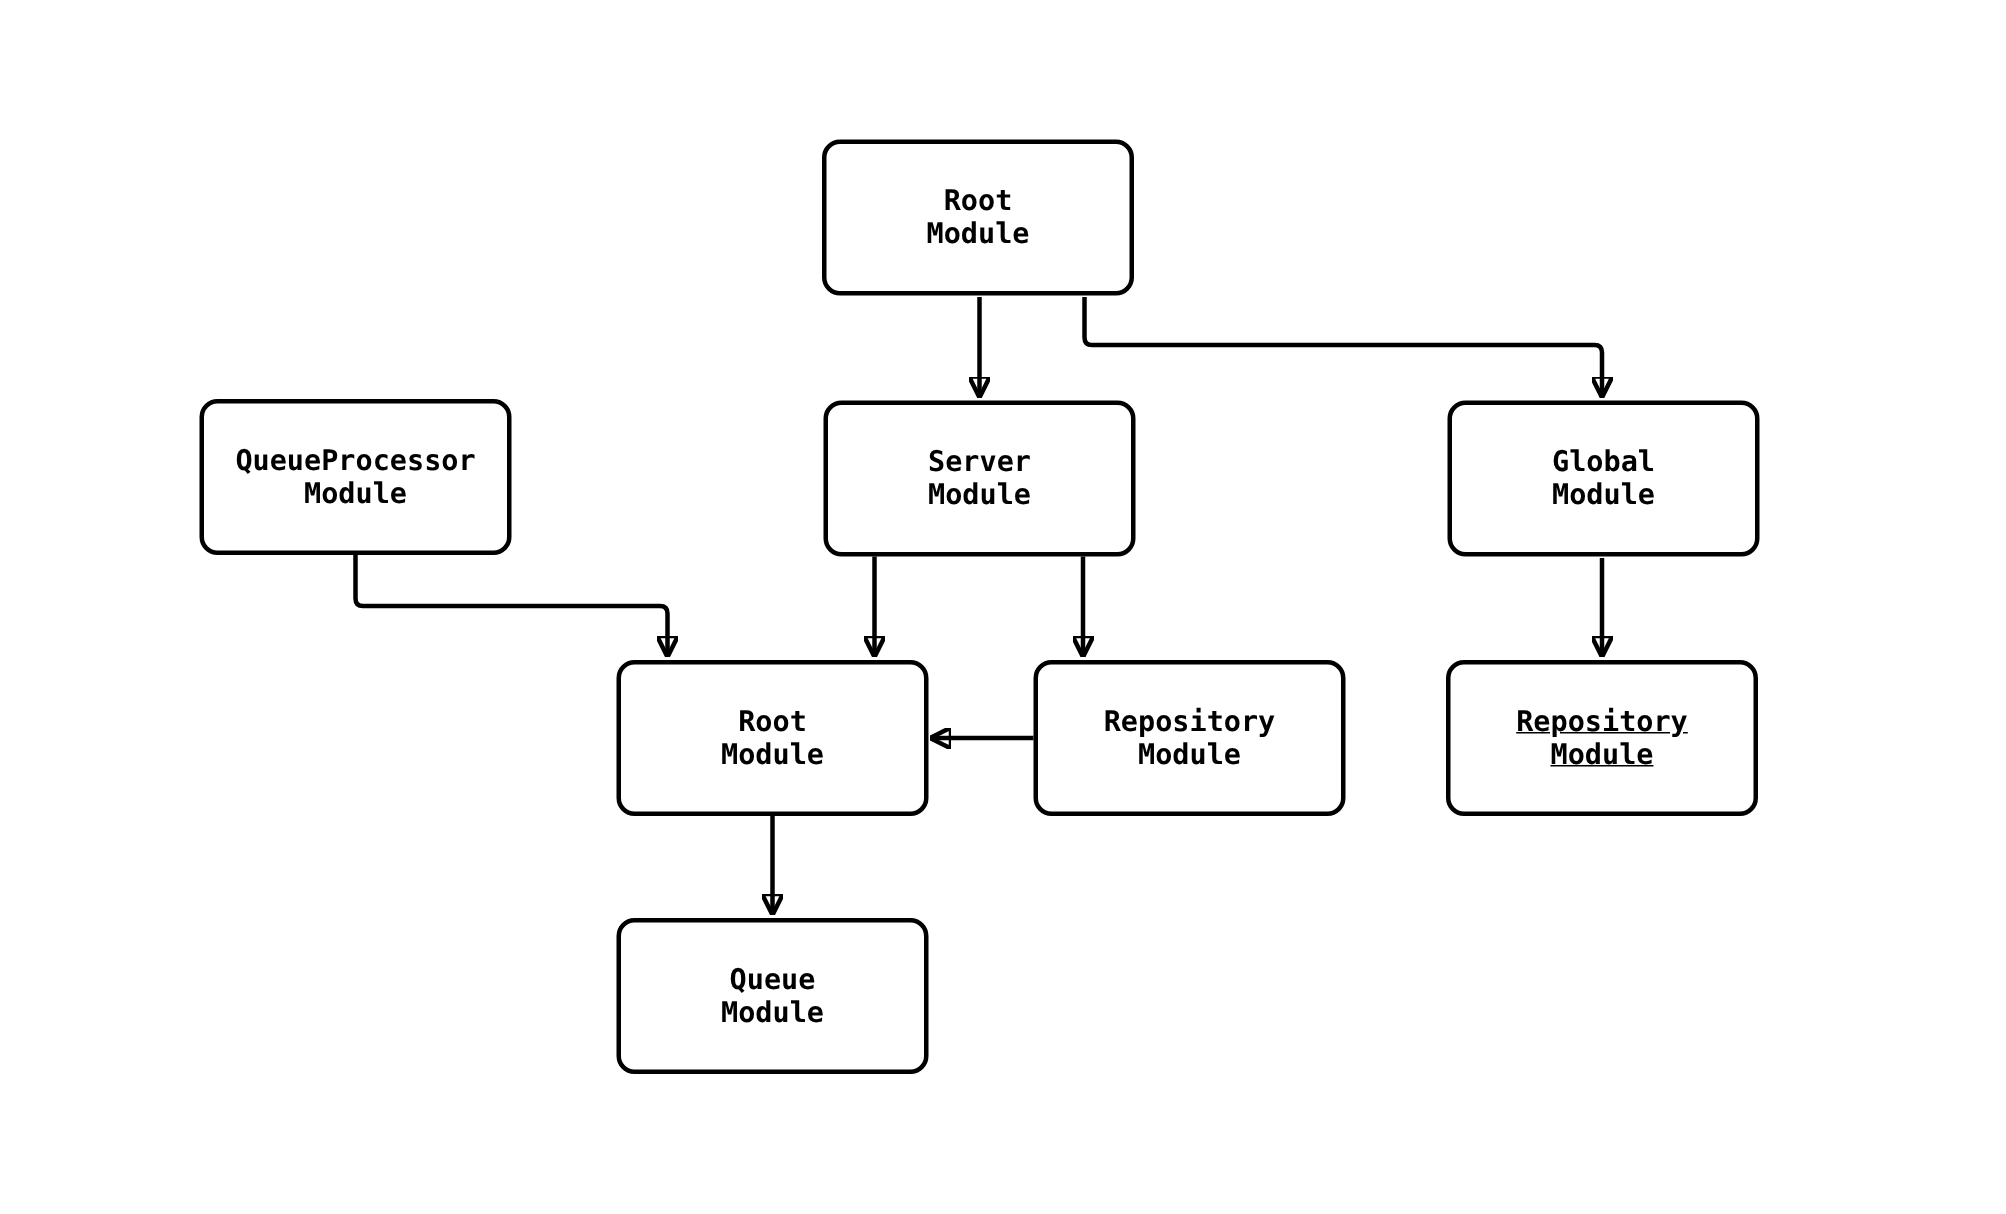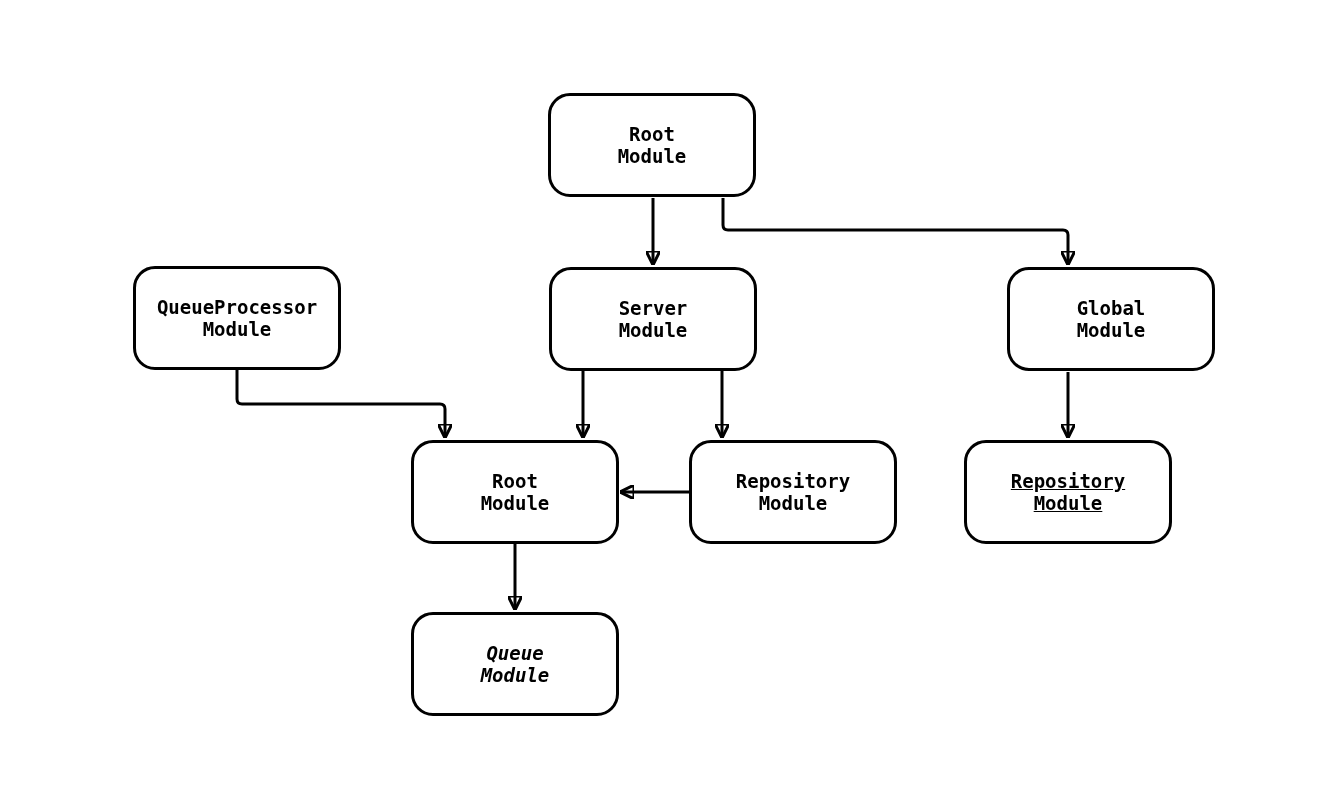--- a/index.html
+++ b/index.html
@@ -26,21 +26,21 @@
     fill: none;
     stroke: #000000;
     stroke-width: 3;
   }
   .node {
     position: absolute;
     width: 208px;
     height: 104px;
     box-sizing: border-box;
     border: 3px solid #000000;
-    border-radius: 22px;
+    border-radius: 12px;
     background: #ffffff;
     display: flex;
     align-items: center;
     justify-content: center;
     text-align: center;
     white-space: pre-line;
     font-weight: bold;
     font-size: 19px;
     line-height: 22px;
     color: #000000;
@@ -70,28 +70,28 @@
 
   <div class="node" style="left:548px; top:93px;">Root
 Module</div>
 
   <div class="node" style="left:133px; top:266px;text-align:center;">QueueProcessor
 Module</div>
 
   <div class="node" style="left:549px; top:267px;">Server
 Module</div>
 
-  <div class="node" style="left:1007px; top:267px;">Global
+  <div class="node" style="left:965px; top:267px;">Global
 Module</div>
 
   <div class="node" style="left:411px; top:440px;">Root
 Module</div>
 
   <div class="node" style="left:689px; top:440px;">Repository
 Module</div>
 
   <div class="node" style="left:964px; top:440px;text-decoration:underline;">Repository
 Module</div>
 
-  <div class="node" style="left:411px; top:612px;font-style:italic;">Queue
+  <div class="node" style="left:411px; top:612px;">Queue
 Module</div>
 
 </div>
 
 </body></html>

